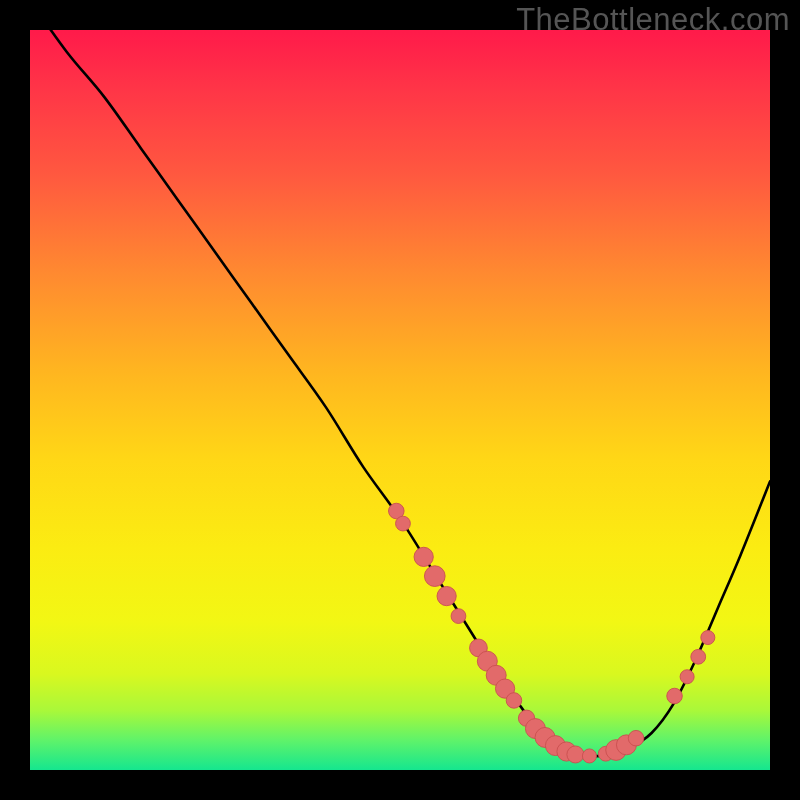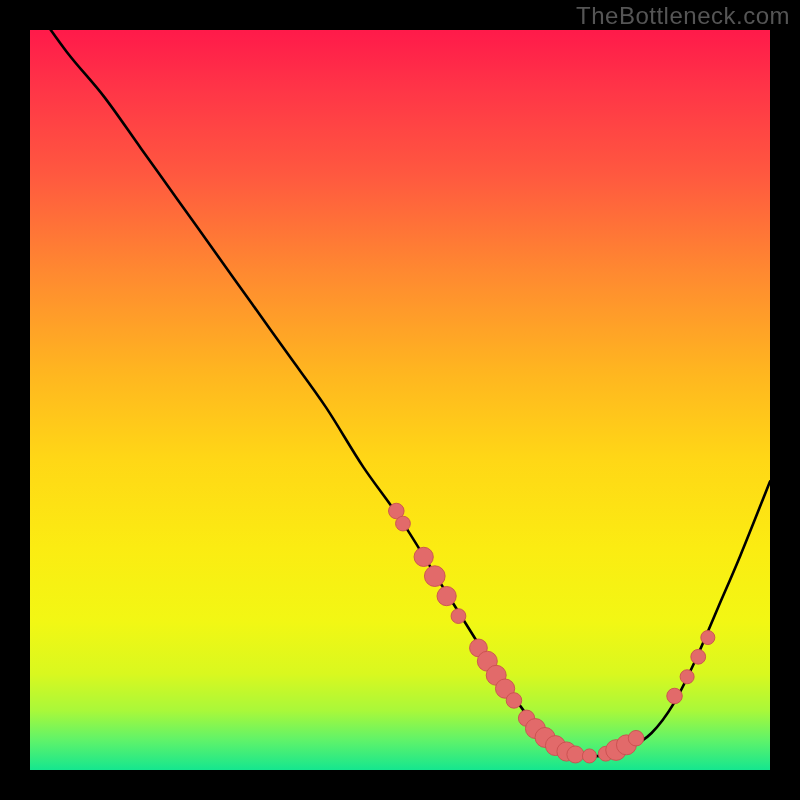--- a/index.html
+++ b/index.html
@@ -14,21 +14,21 @@
   .stage {
     position: relative;
     width: 800px;
     height: 800px;
   }
   .watermark {
     position: absolute;
     top: 2px;
     right: 10px;
     color: #555;
-    font-size: 24px;
+    font-size: 31px;
     font-weight: 500;
     letter-spacing: 0.5px;
     z-index: 5;
   }
   .plot-area {
     position: absolute;
     left: 30px;
     top: 30px;
     width: 740px;
     height: 740px;

